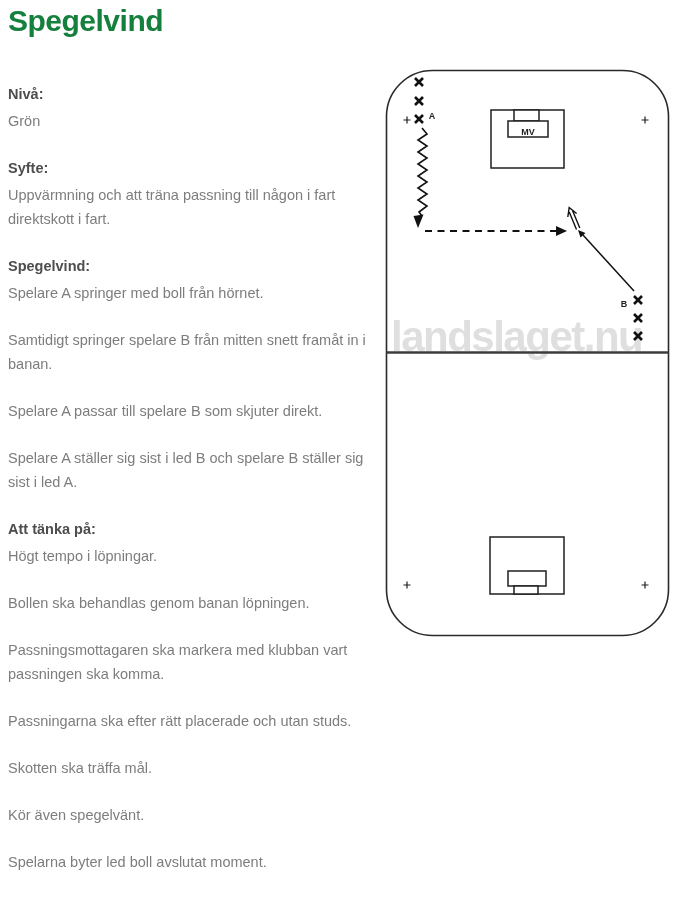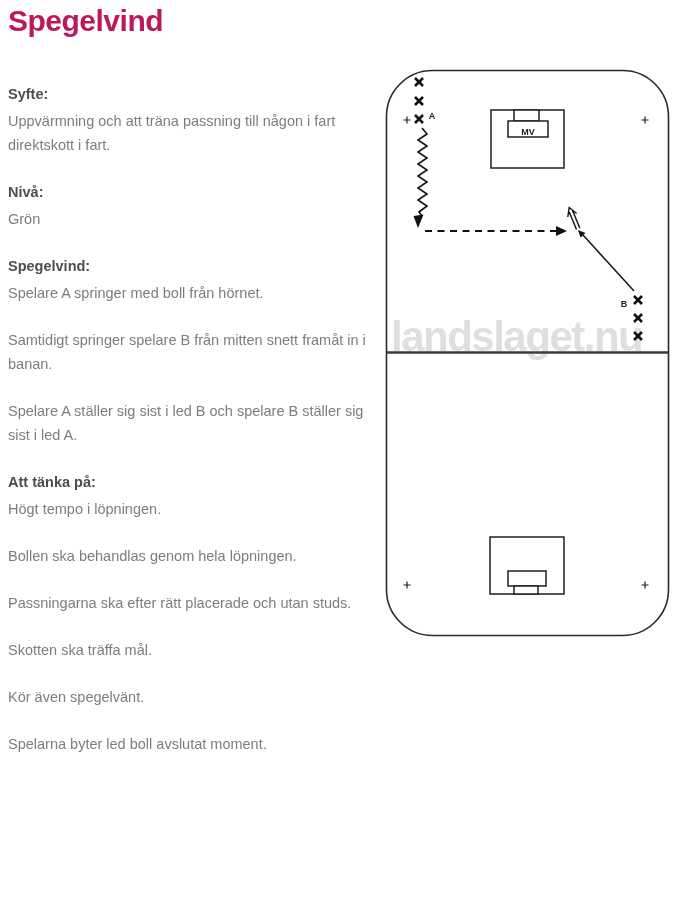--- a/index.html
+++ b/index.html
@@ -6,21 +6,21 @@
   body{
     width:677px;
     font-family:"Liberation Sans", sans-serif;
     color:#7d7d7d;
   }
   .page{padding:2px 7px 6px 8px; overflow:hidden;}
   h1.title{
     font-size:30px;
     line-height:34px;
     margin:2px 0 44px 0;
-    color:#be185d;
+    color:#15803d;
     font-weight:bold;
     letter-spacing:-0.5px;
   }
   .diagram{
     float:right;
     width:285px;
     padding-left:12px;
     margin-top:-13px;
     margin-bottom:10px;
   }
@@ -113,53 +113,59 @@
       <g stroke="#111111" stroke-width="2.6">
         <path d="M249 227 L257 235 M249 235 L257 227"></path>
         <path d="M249 245 L257 253 M249 253 L257 245"></path>
         <path d="M249 263 L257 271 M249 271 L257 263"></path>
       </g>
       <text class="lbl" x="239" y="238" text-anchor="middle">B</text>
     </svg>
   </div>
 
   <div class="section">
-    <p class="label">Syfte:</p>
-    <p class="body">Uppvärmning och att träna passning till någon i fart direktskott i fart.</p>
+    <p class="label">Nivå:</p>
+    <p class="body">Grön</p>
   </div>
 
   <div class="section">
-    <p class="label">Nivå:</p>
-    <p class="body">Grön</p>
+    <p class="label">Syfte:</p>
+    <p class="body">Uppvärmning och att träna passning till någon i fart direktskott i fart.</p>
   </div>
 
   <div class="section">
     <p class="label">Spegelvind:</p>
     <p class="body">Spelare A springer med boll från hörnet.</p>
   </div>
 
   <div class="section">
     <p class="body">Samtidigt springer spelare B från mitten snett framåt in i banan.</p>
   </div>
 
+  <div class="section">
+    <p class="body">Spelare A passar till spelare B som skjuter direkt.</p>
+  </div>
 
   <div class="section">
     <p class="body">Spelare A ställer sig sist i led B och spelare B ställer sig sist i led A.</p>
   </div>
 
 
   <div class="section">
     <p class="label">Att tänka på:</p>
-    <p class="body">Högt tempo i löpningen.</p>
+    <p class="body">Högt tempo i löpningar.</p>
   </div>
 
   <div class="section">
-    <p class="body">Bollen ska behandlas genom hela löpningen.</p>
+    <p class="body">Bollen ska behandlas genom banan löpningen.</p>
   </div>
 
+  <div class="section">
+    <p class="body">Passningsmottagaren ska markera med klubban vart passningen ska komma.</p>
+  </div>
 
   <div class="section">
     <p class="body">Passningarna ska efter rätt placerade och utan studs.</p>
   </div>
 
   <div class="section">
     <p class="body">Skotten ska träffa mål.</p>
   </div>
 
   <div class="section">

